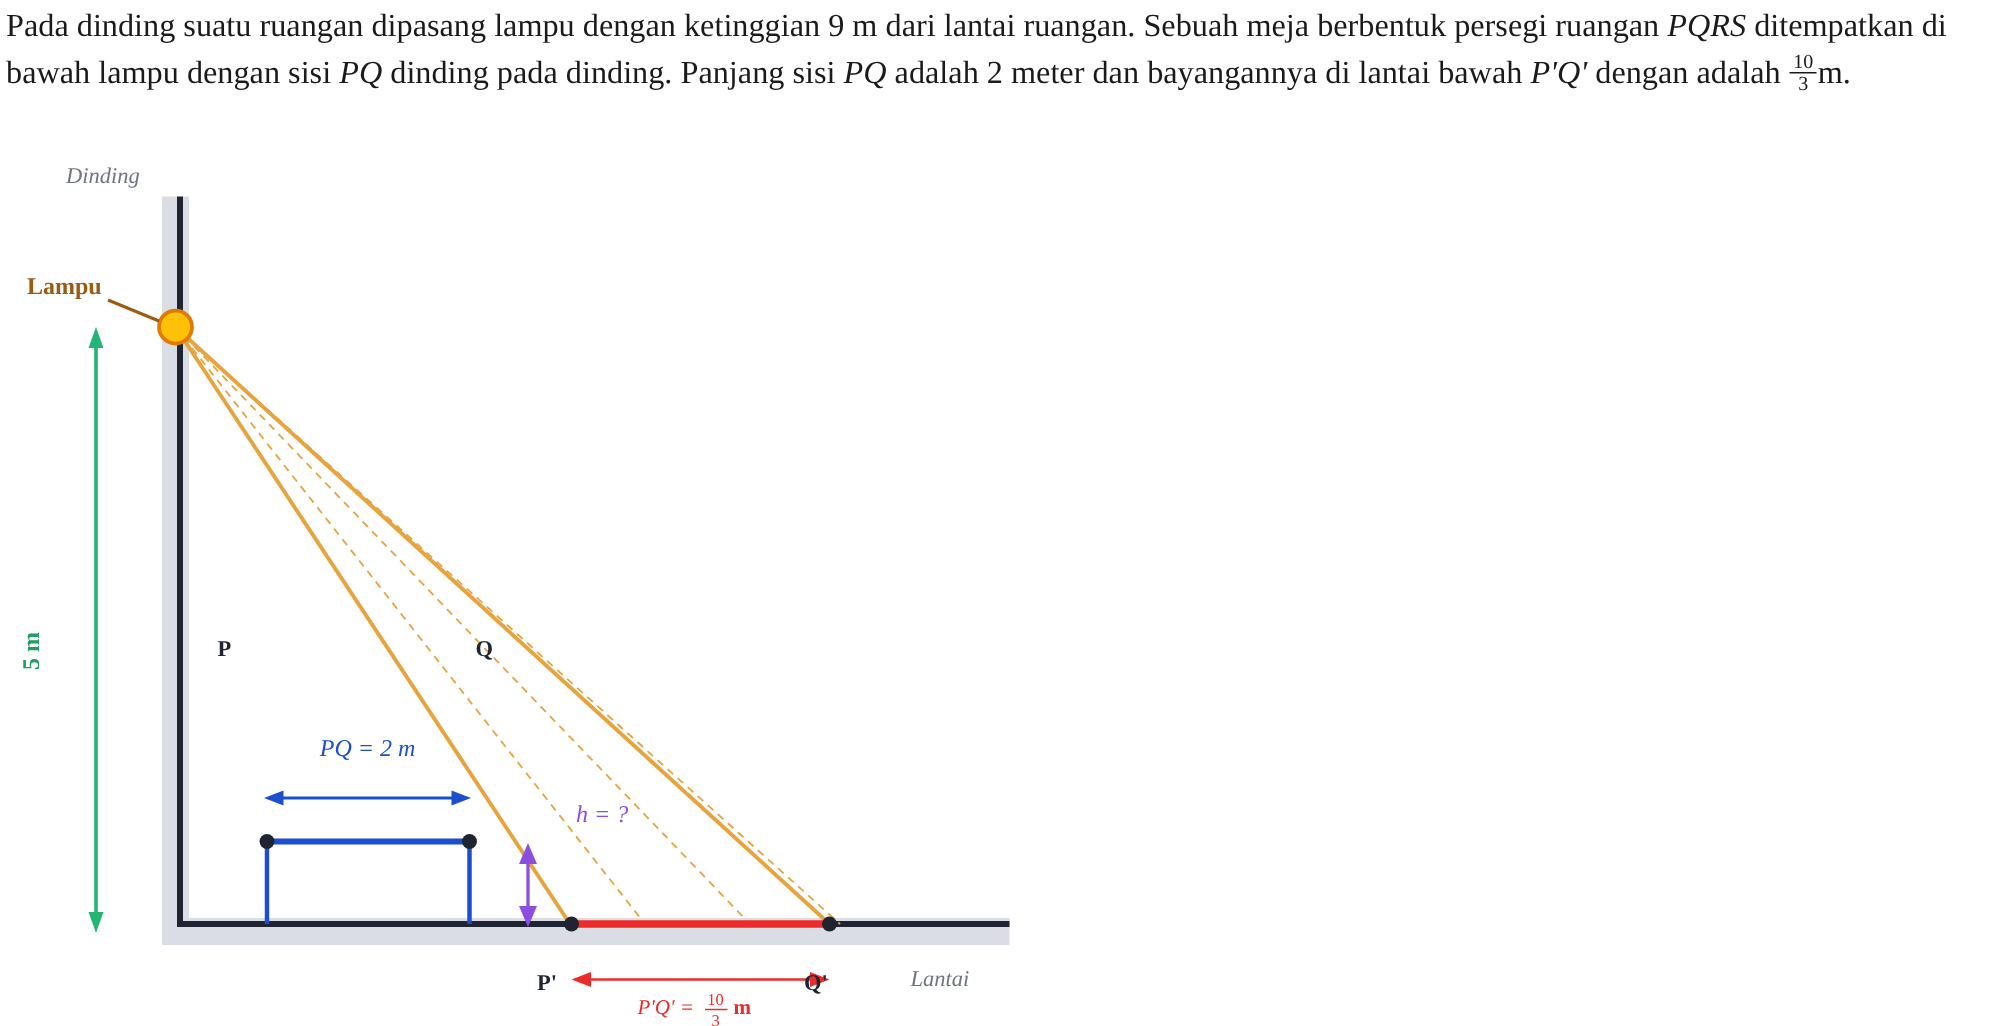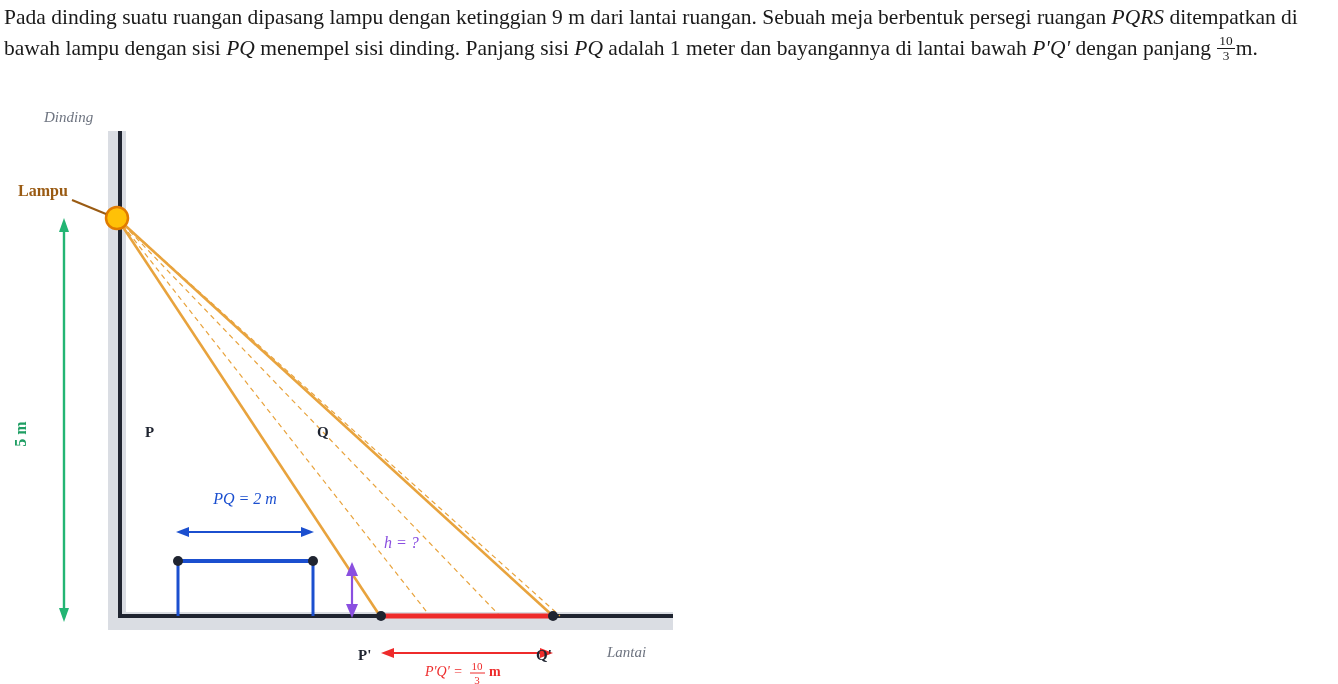--- a/index.html
+++ b/index.html
@@ -61,22 +61,22 @@
     font-family: "Liberation Serif", serif;
   }
 </style>
 </head>
 <body>
 
 <div id="root">
 
   <div class="problem-text">
     <span>Pada dinding suatu ruangan dipasang lampu dengan ketinggian 9 m dari lantai ruangan. Sebuah meja berbentuk persegi</span>
-    <span>ruangan </span><span class="it">PQRS</span><span> ditempatkan di bawah lampu dengan sisi </span><span class="it">PQ</span><span> menempel sisi dinding. Panjang sisi </span><span class="it">PQ</span><span> adalah 1 meter dan</span>
-    <span>bayangannya di lantai bawah </span><span class="it">P'Q'</span><span> dengan panjang </span><span class="frac"><span class="num">10</span><span class="den">3</span></span><span>m.</span>
+    <span>ruangan </span><span class="it">PQRS</span><span> ditempatkan di bawah lampu dengan sisi </span><span class="it">PQ</span><span> dinding pada dinding. Panjang sisi </span><span class="it">PQ</span><span> adalah 2 meter dan</span>
+    <span>bayangannya di lantai bawah </span><span class="it">P'Q'</span><span> dengan adalah </span><span class="frac"><span class="num">10</span><span class="den">3</span></span><span>m.</span>
   </div>
 
   <div id="figure">
     <svg width="1338" height="580" viewBox="0 0 1338 580" xmlns="http://www.w3.org/2000/svg">
 
       <rect x="108" y="27" width="18" height="490" fill="#DADDE3"></rect>
 
       <rect x="108" y="508" width="565" height="18" fill="#DADDE3"></rect>
 
       <line x1="120" y1="27" x2="120" y2="514" stroke="#1F2430" stroke-width="4"></line>

